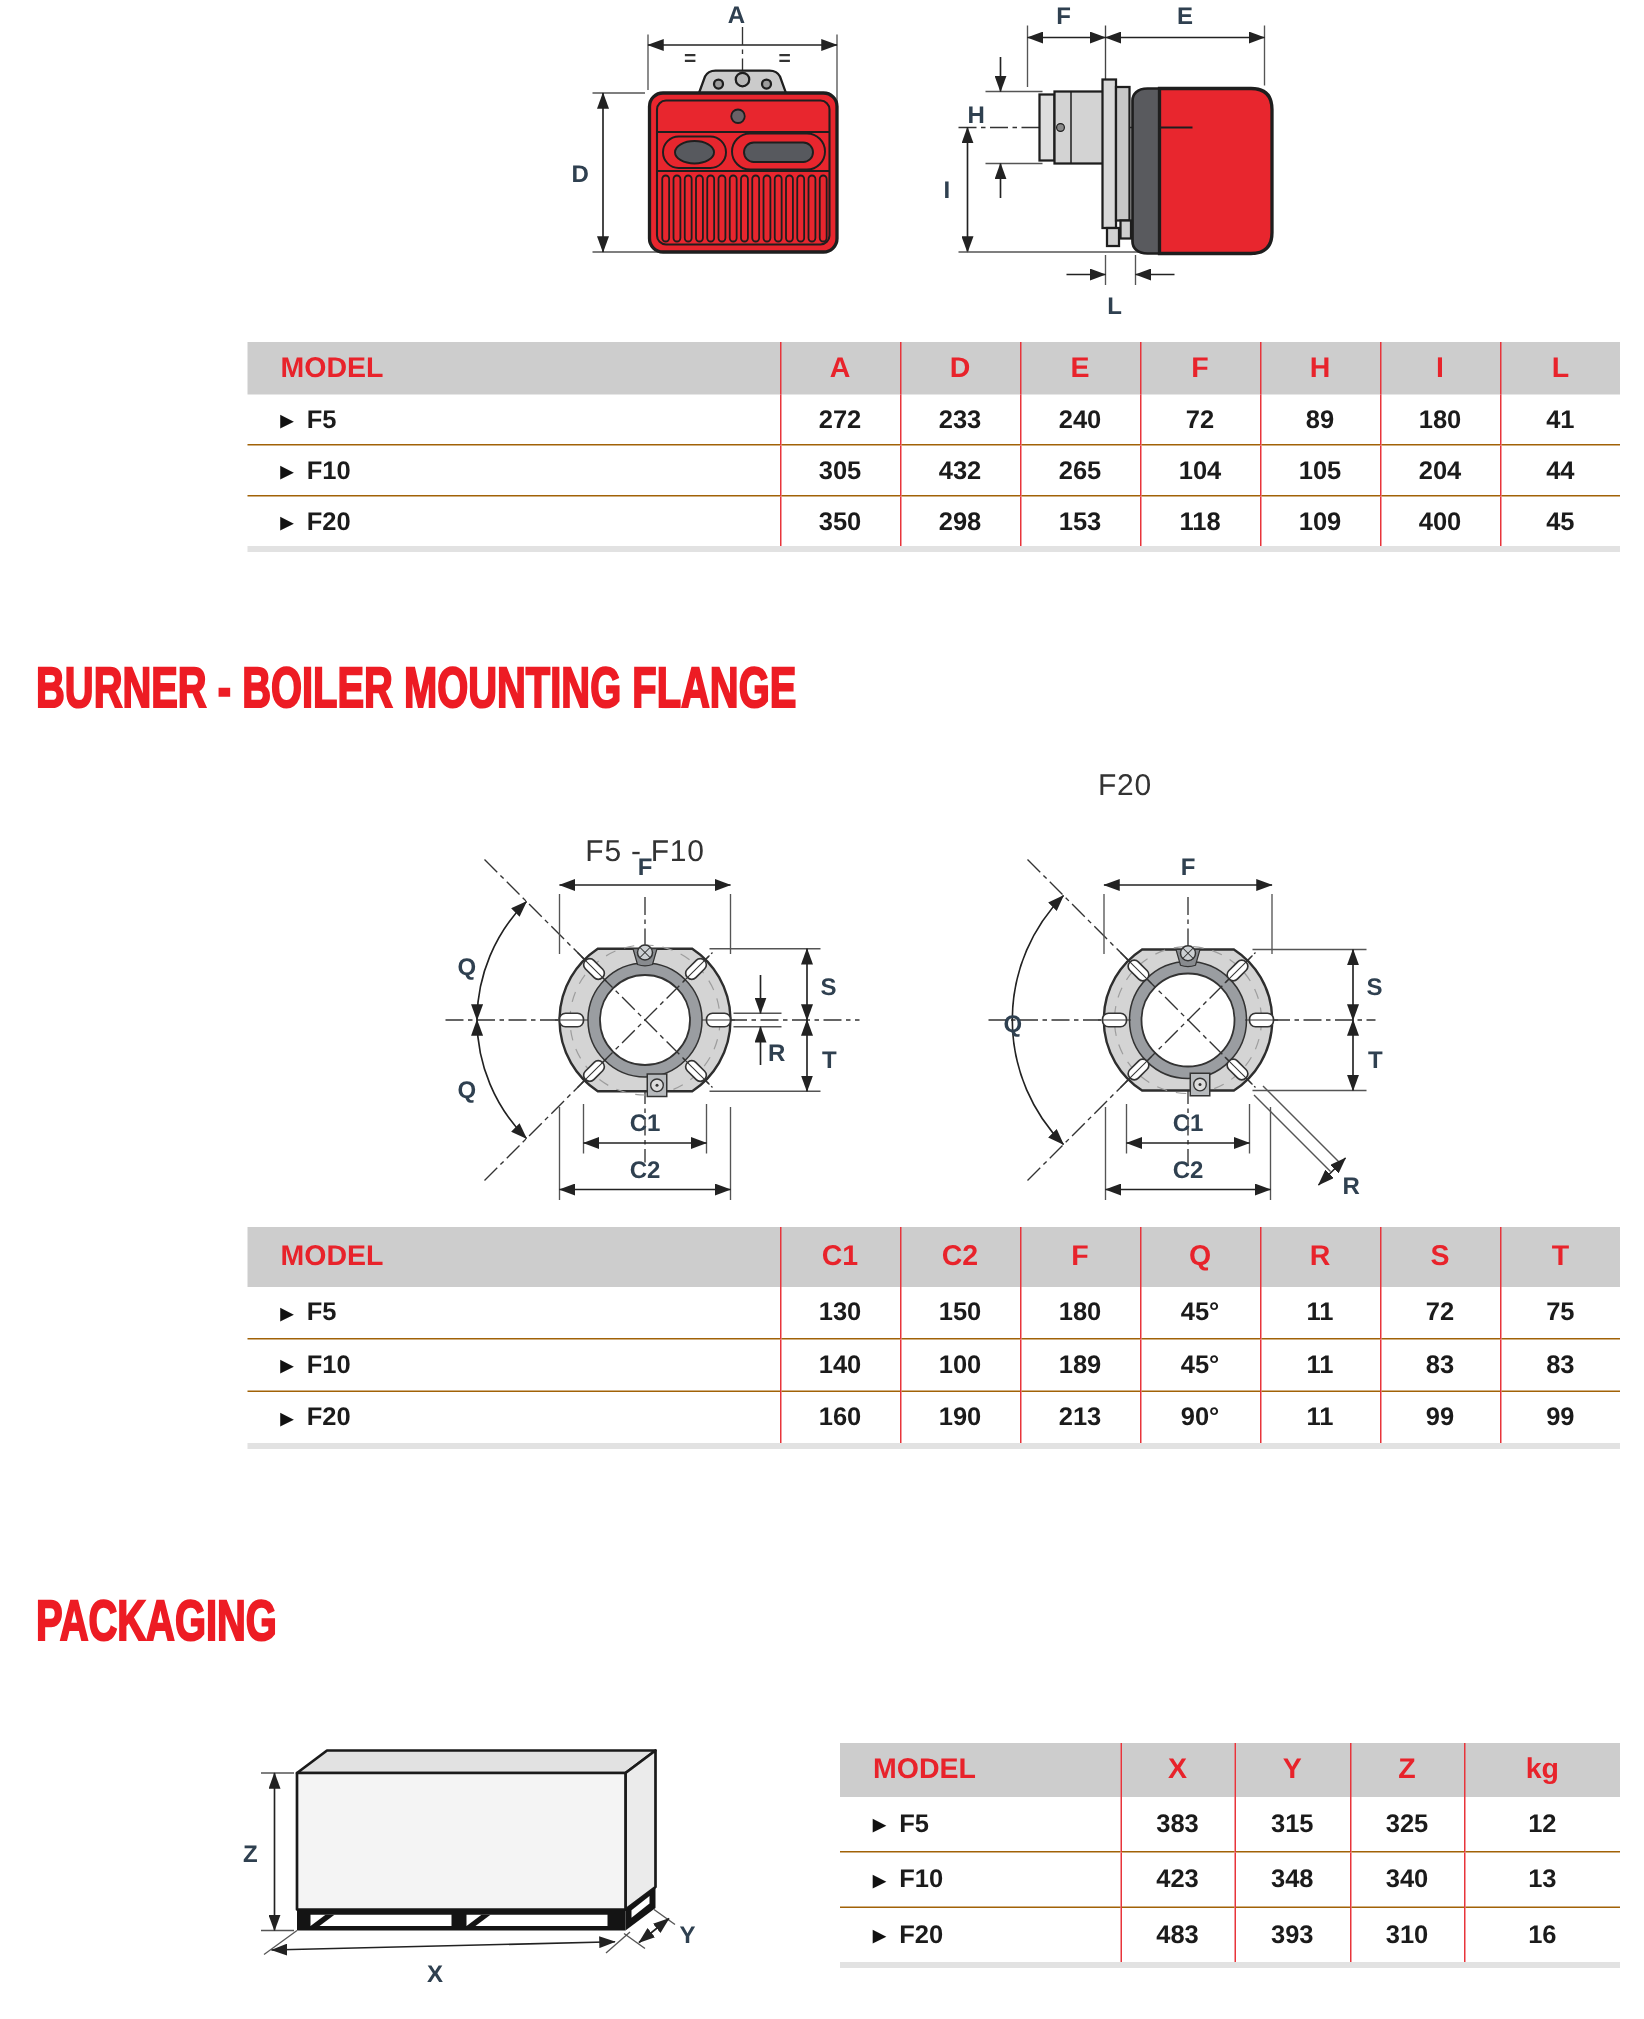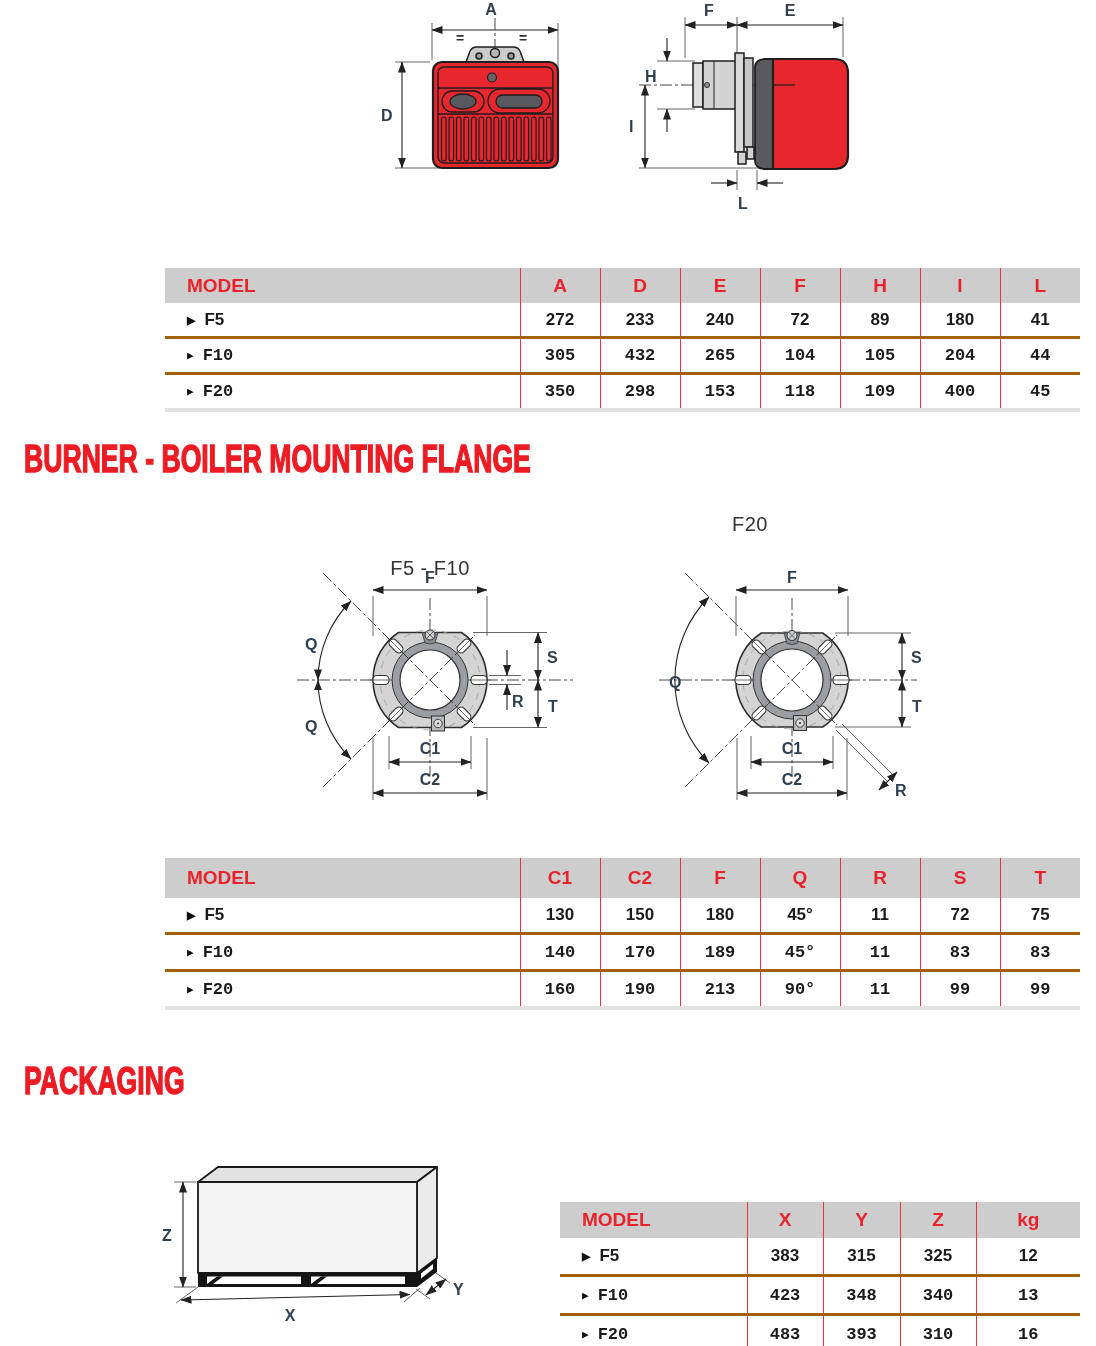--- a/index.html
+++ b/index.html
@@ -11,27 +11,27 @@
   .red-head { position:absolute; left:24px; color:#ed1c24; font-weight:bold;
               font-size:38px; line-height:38px; white-space:nowrap;
               transform:scaleX(0.70); transform-origin:0 50%;
               -webkit-text-stroke:1.4px #ed1c24; letter-spacing:0; }
 
   .fig-title { position:absolute; width:200px; text-align:center; font-size:20px;
                color:#333; letter-spacing:0.5px; }
 
   
   table.spec { position:absolute; border-collapse:collapse; table-layout:fixed;
-               border-bottom:4px solid #e2e2e2;margin-top:40px; }
+               border-bottom:4px solid #e2e2e2; }
   table.spec th { background:#cdcdcd; color:#e8232b; font-weight:bold; font-size:19px;
                   text-align:center; padding:0; }
   table.spec td { font-size:17px; font-weight:bold; color:#1b1b1b; text-align:center; padding:0; }
   table.spec th.model, table.spec td.model { text-align:left; padding-left:22px; }
   table.spec th.v, table.spec td.v { border-left:1px solid #e8343b; }
-  table.spec tbody tr + tr td { border-top:3px solid #a16207;font-family:Liberation Mono, monospace; }
+  table.spec tbody tr + tr td { border-top:1px solid #a16207; }
   tr.h35 th { height:35px; } tr.h40 th { height:40px; } tr.h36 th { height:36px; }
   tr.r33 td { height:33px; } tr.r34 td { height:34px; } tr.r36 td { height:36px; }
   .tri { display:inline-block; font-size:11px; margin-right:9px; color:#111;
          transform:translateY(-1px); }
 
   
   svg .ln   { stroke:#1e1e1e; stroke-width:1.5; }
   svg .thin { stroke:#555; stroke-width:0.9; fill:none; }
   svg .dim  { stroke:#222; stroke-width:1.1; fill:none; }
   svg .cl   { stroke:#333; stroke-width:0.9; fill:none; stroke-dasharray:12 3 3 3; }
@@ -423,21 +423,21 @@
         <td class="v">150</td>
         <td class="v">180</td>
         <td class="v">45°</td>
         <td class="v">11</td>
         <td class="v">72</td>
         <td class="v">75</td>
       </tr>
       <tr class="r34">
         <td class="model"><span class="tri">▶</span><span>F10</span></td>
         <td class="v">140</td>
-        <td class="v">170</td>
+        <td class="v">100</td>
         <td class="v">189</td>
         <td class="v">45°</td>
         <td class="v">11</td>
         <td class="v">83</td>
         <td class="v">83</td>
       </tr>
       <tr class="r34">
         <td class="model"><span class="tri">▶</span><span>F20</span></td>
         <td class="v">160</td>
         <td class="v">190</td>

